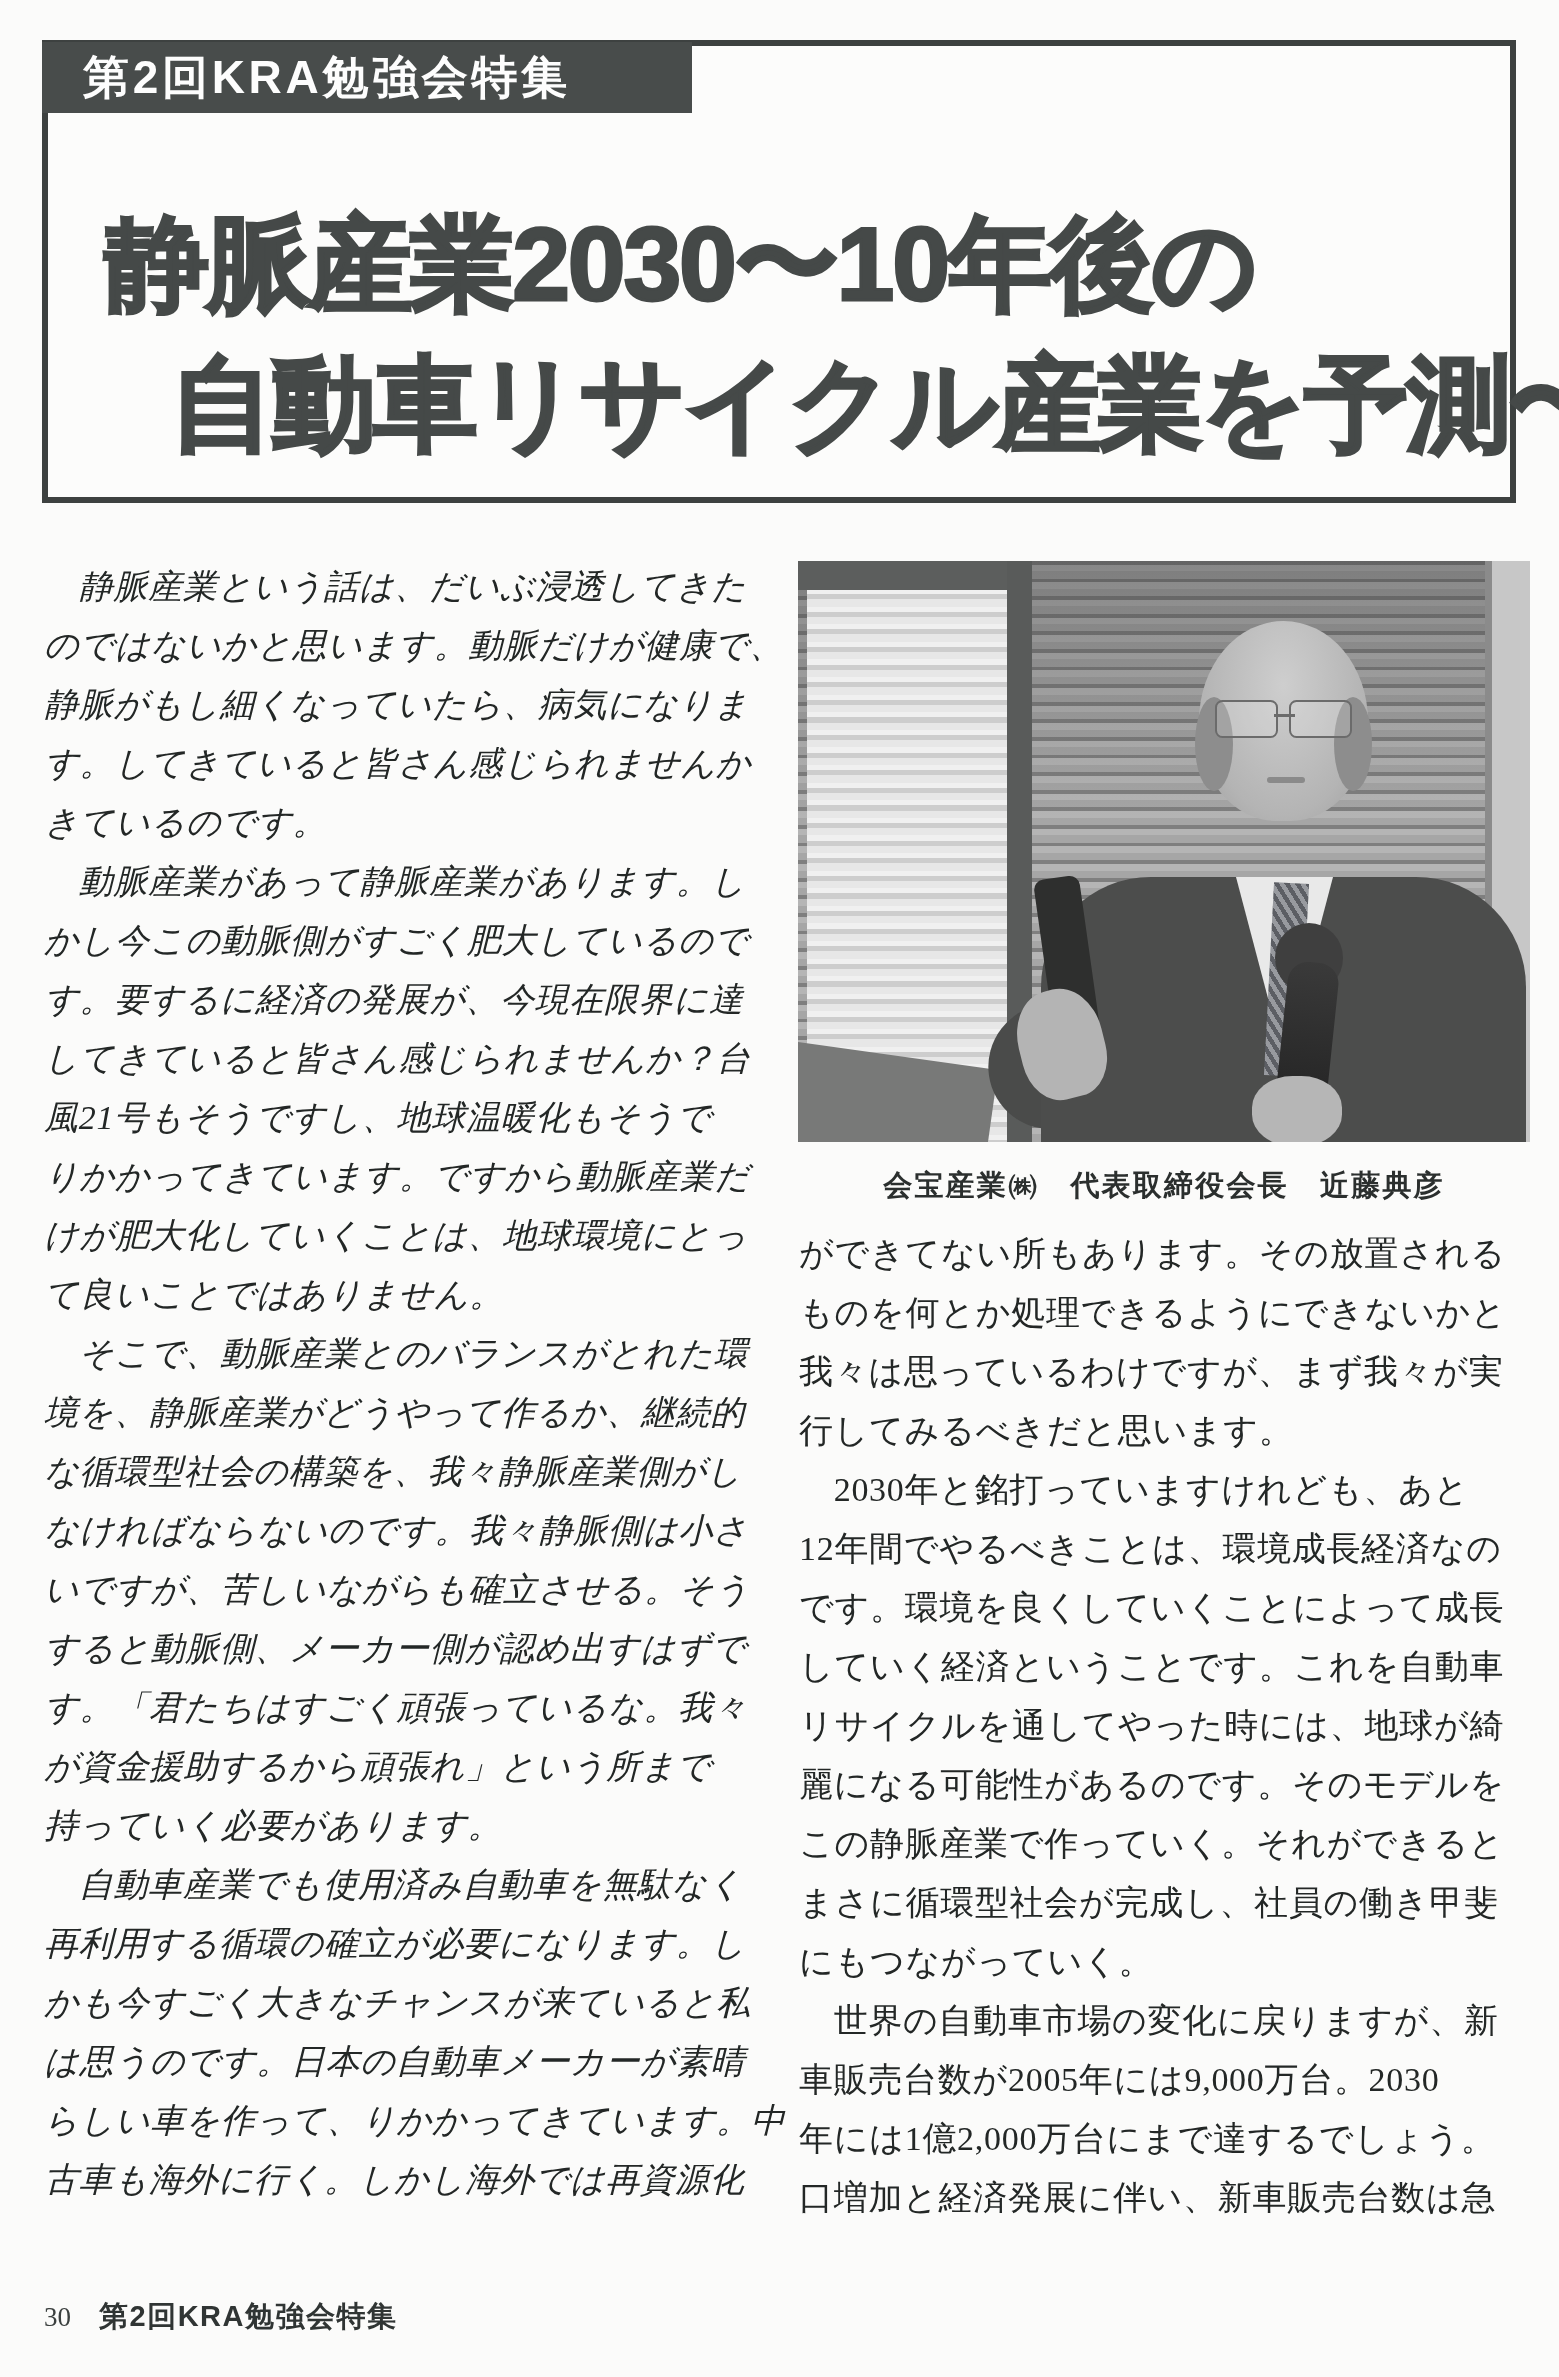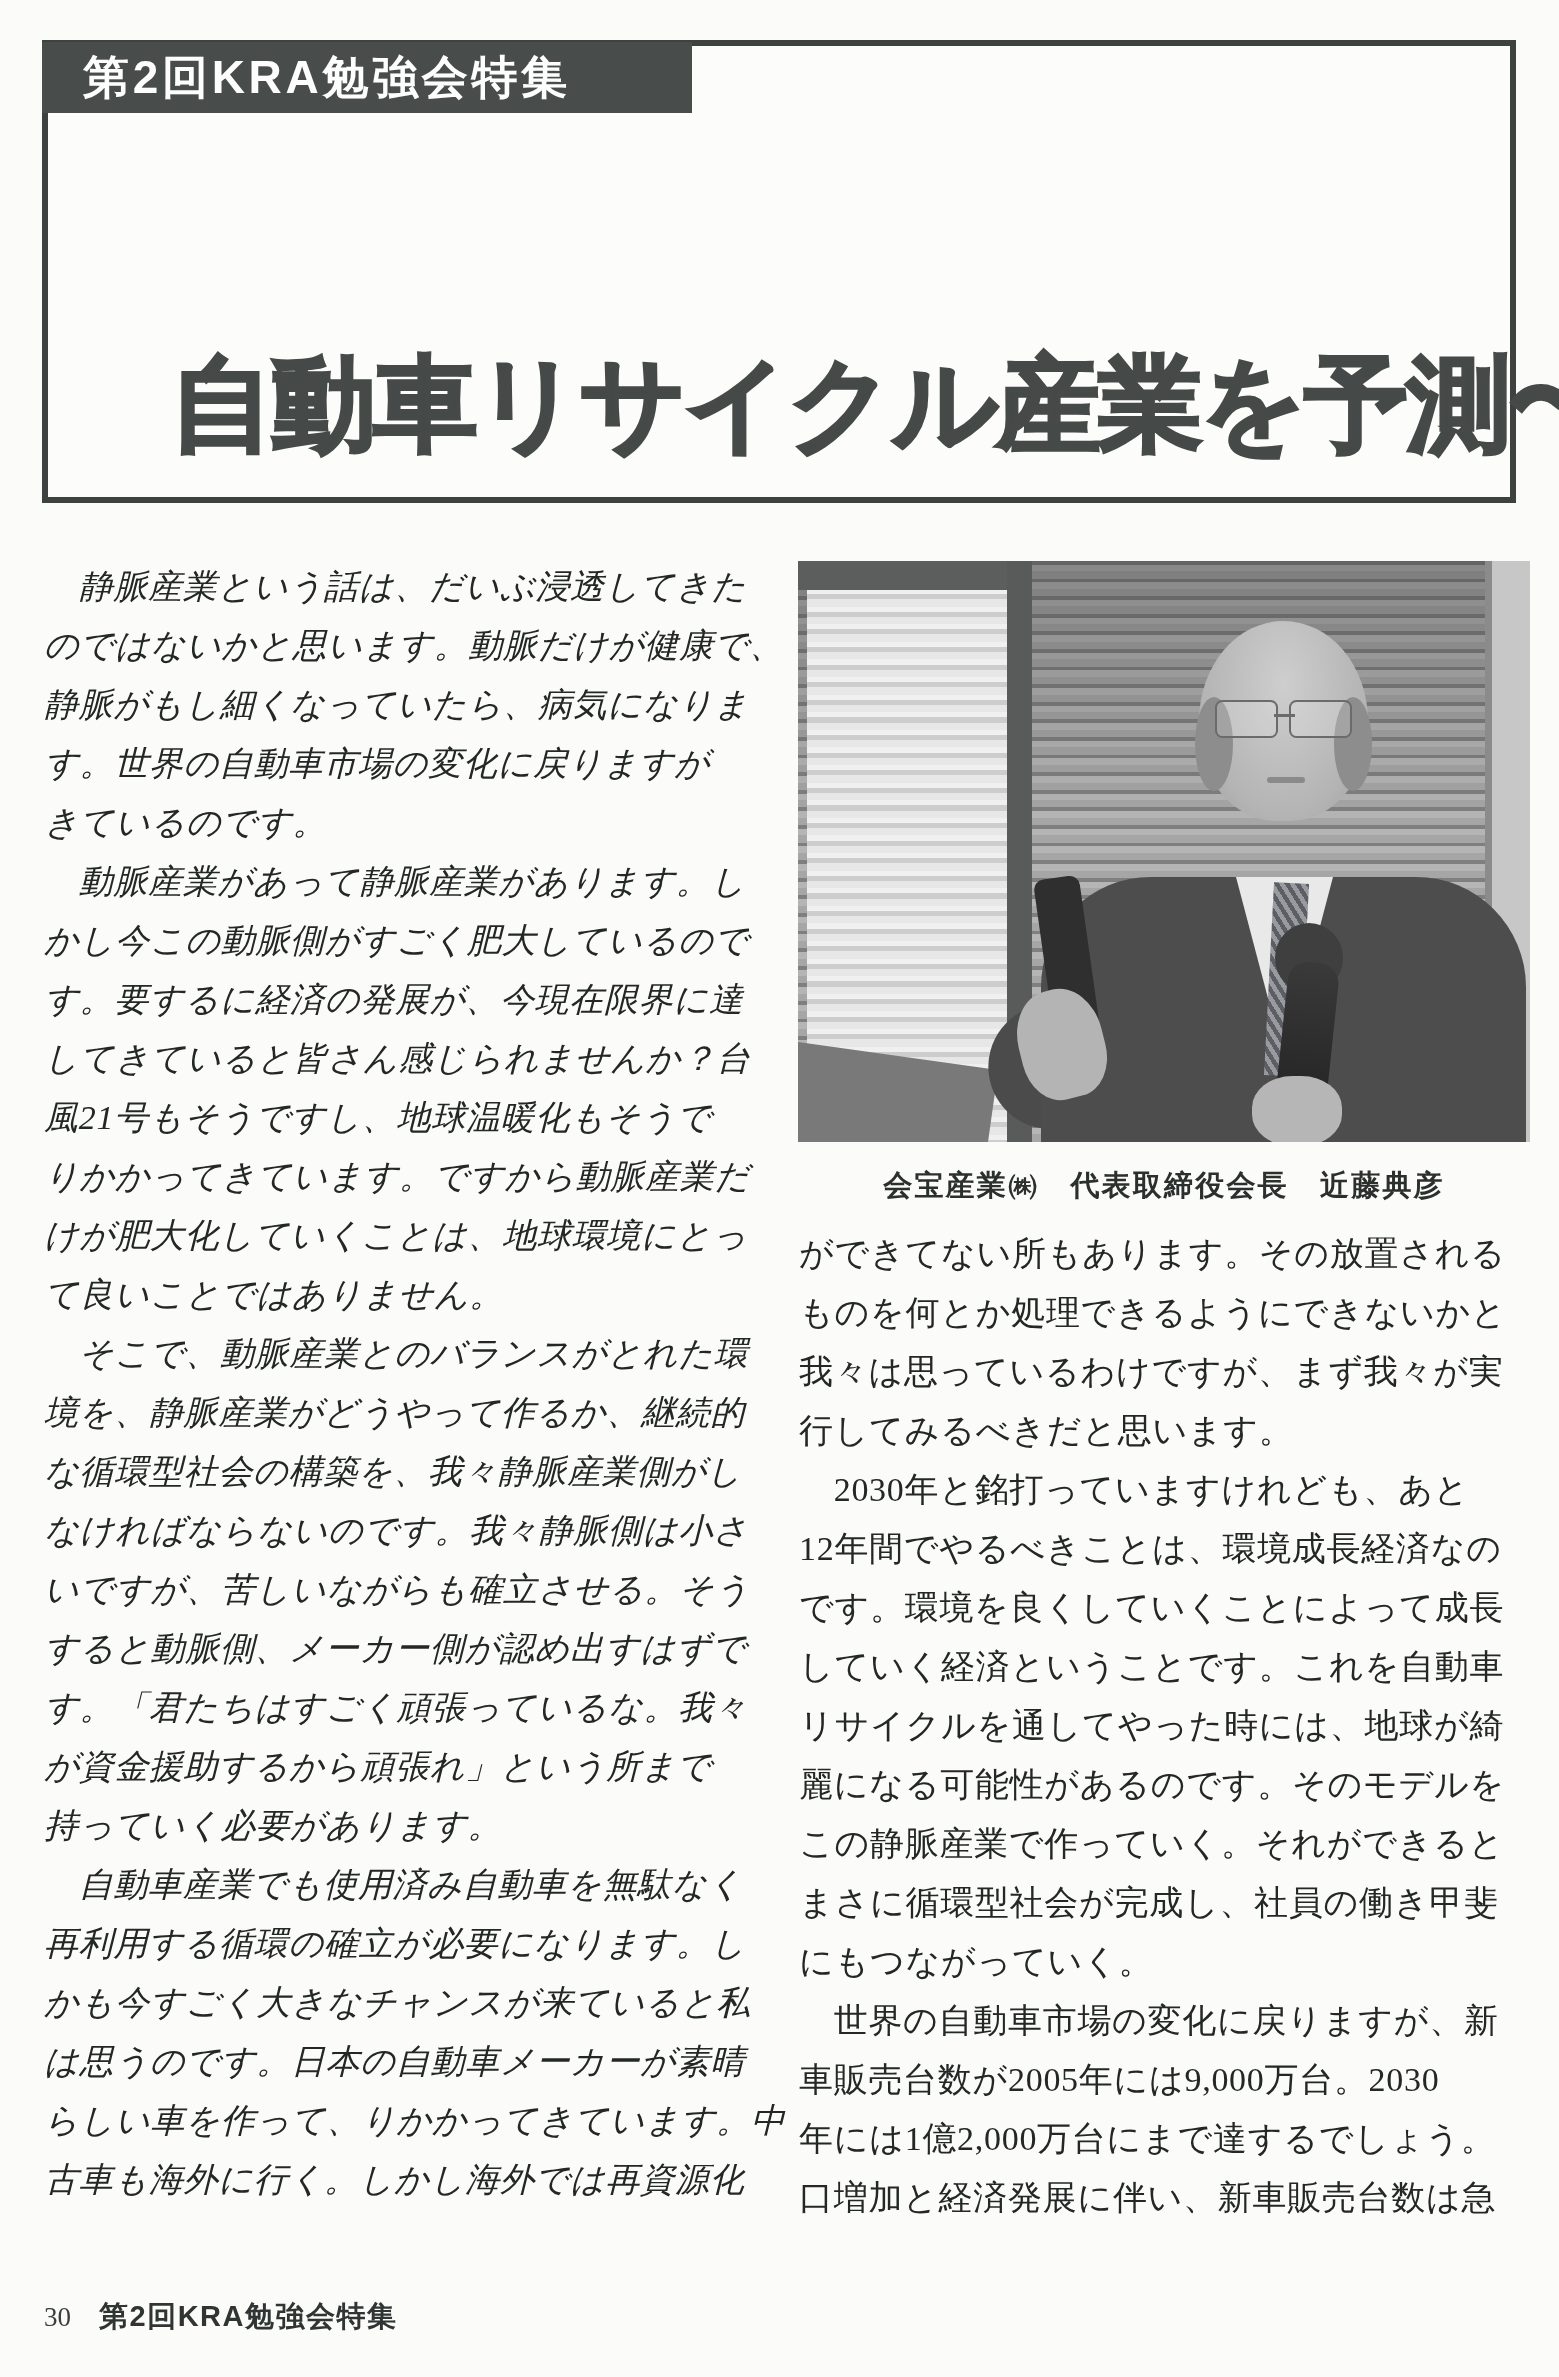--- a/index.html
+++ b/index.html
@@ -122,32 +122,33 @@
     font-family:"Liberation Sans",sans-serif;font-size:29px;font-weight:700;
     color:#303534;letter-spacing:1.5px;white-space:pre;
   }
 </style>
 </head>
 <body>
 
 <div class="page">
 
   <div class="title-box">
+    <div class="title-line l1">静脈産業2030〜10年後の</div>
     <div class="title-line l2">自動車リサイクル産業を予測〜</div>
   </div>
 
   <div class="banner">
     <span>第2回KRA勉強会特集</span>
   </div>
 
   <div class="column col-left">
       <div class="line">　静脈産業という話は、だいぶ浸透してきた</div>
       <div class="line">のではないかと思います。動脈だけが健康で、</div>
       <div class="line">静脈がもし細くなっていたら、病気になりま</div>
-      <div class="line">す。世界の自動車市場の変化に戻りますが</div>
+      <div class="line">す。してきていると皆さん感じられませんか</div>
       <div class="line">きているのです。</div>
       <div class="line">　動脈産業があって静脈産業があります。し</div>
       <div class="line">かし今この動脈側がすごく肥大しているので</div>
       <div class="line">す。要するに経済の発展が、今現在限界に達</div>
       <div class="line">してきていると皆さん感じられませんか？台</div>
       <div class="line">風21号もそうですし、地球温暖化もそうで</div>
       <div class="line">りかかってきています。ですから動脈産業だ</div>
       <div class="line">けが肥大化していくことは、地球環境にとっ</div>
       <div class="line">て良いことではありません。</div>
       <div class="line">　そこで、動脈産業とのバランスがとれた環</div>

